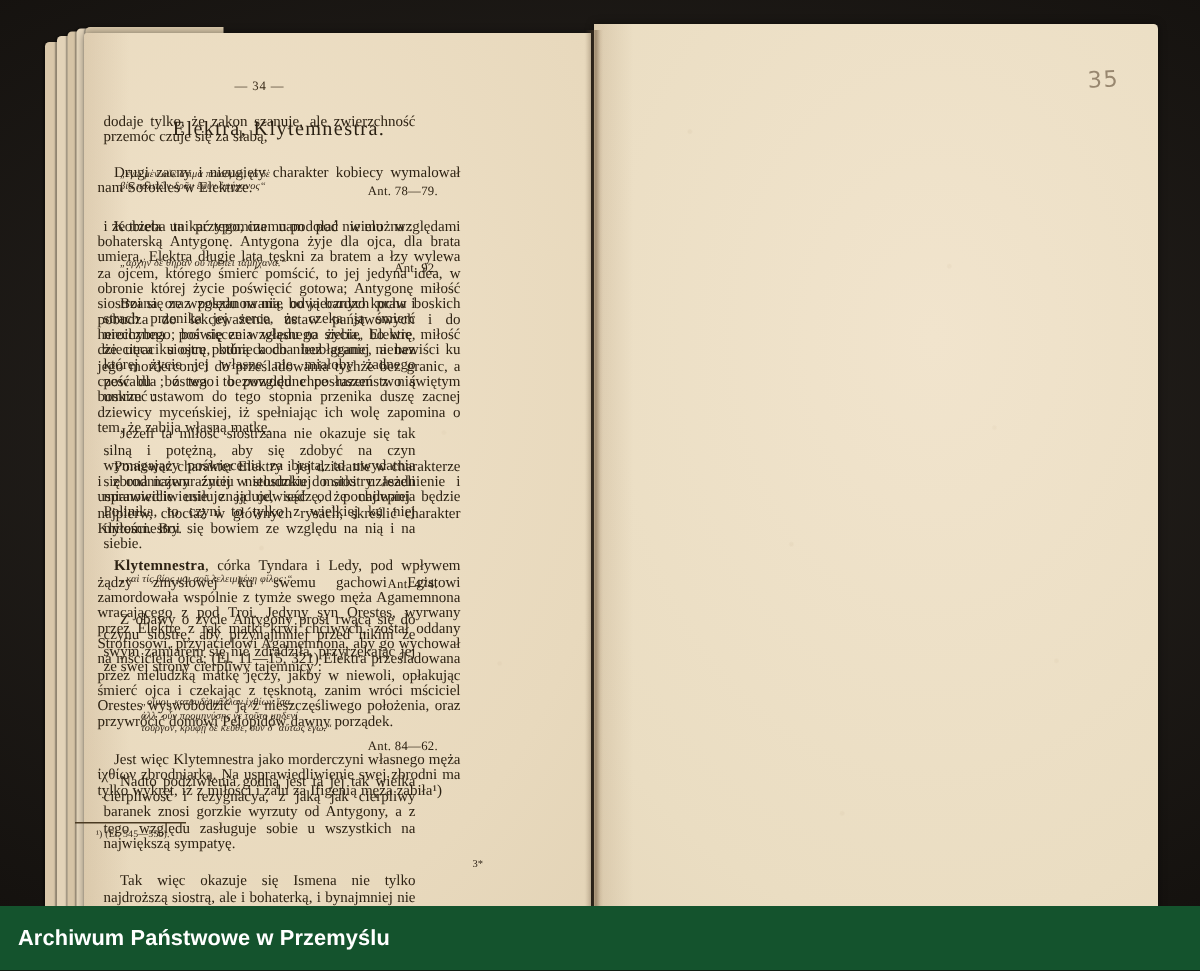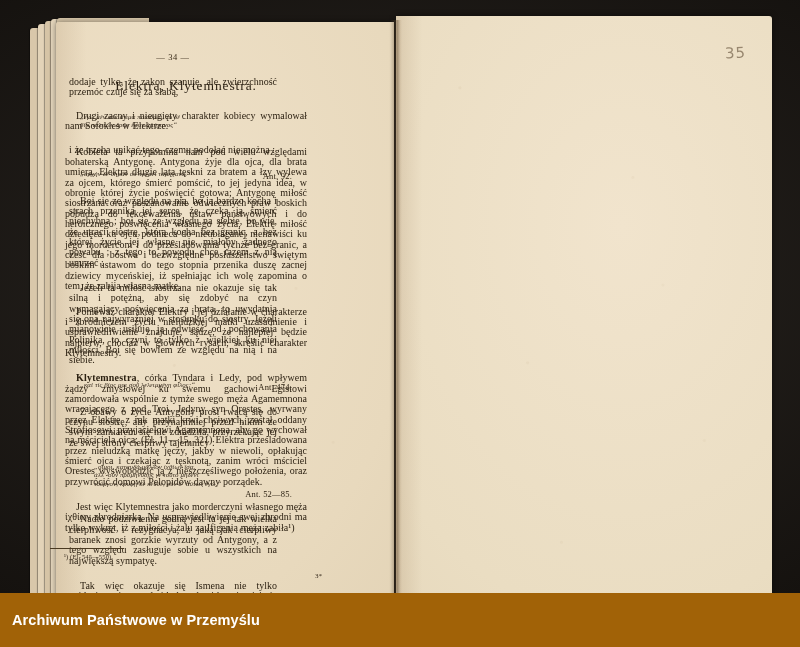--- a/index.html
+++ b/index.html
@@ -223,22 +223,22 @@
     transform: rotate(-3deg);
     letter-spacing: 1px;
   }
 
   
   #watermark {
     position: absolute;
     left: 0;
     bottom: 0;
     width: 800px;
-    height: 54px;
-    background: #a16207;
+    height: 43px;
+    background: #14532d;
     display: flex;
     align-items: center;
   }
   #watermark .wm-text {
     color: #ffffff;
     font-family: "Liberation Sans", sans-serif;
     font-size: 14.5px;
     font-weight: bold;
     padding-left: 12px;
     letter-spacing: .1px;
@@ -273,20 +273,21 @@
   <div class="txtcol" id="left-col">
 
     <div class="folio">— 34 —</div>
 
     <p class="body noind">dodaje tylko, że zakon szanuje, ale zwierzchność przemóc czuje się za słabą,</p>
 
     <div class="greek">
       <div>„ἐγὼ μὲν οὐκ ἄτιμα ποιοῦμαι, τὸ δὲ</div>
       <div>βίᾳ πολιτῶν δρᾶν ἔφυν ἀμήχανος“</div>
     </div>
+    <div class="cite">Ant. 78—79.</div>
 
     <p class="body noind">i że trzeba unikać tego, czemu podołać nie można :</p>
 
     <div class="greek">
       <div>„ἀρχὴν δὲ θηρᾶν οὐ πρέπει τἀμήχανα.“</div>
     </div>
     <div class="cite">Ant. 92.</div>
 
     <p class="body">Boi się ze względu na nią, bo ją bardzo kocha i strach przenika jej serce, że czeka ją śmierć niechybna ; boi się ze względu na siebie, bo wie, że utraci siostrę, którą kocha bez granic, a bez której życie jej własne nie miałoby żadnego powabu ; z tego to powodu chce razem z nią umrzeć :</p>
 
@@ -297,21 +298,21 @@
     </div>
     <div class="cite">Ant. 474.</div>
 
     <p class="body">Z obawy o życie Antygony prosi rwącą się do czynu siostrę, aby przynajmniej przed nikim ze swym zamiarem się nie zdradziła, przyrzekając jej ze swej strony cierpliwy tajemnicy :</p>
 
     <div class="greek c">
       <div>„οἴμοι, καταυδὰ μᾶλλον ἰχθίων ἴσα.</div>
       <div>ἀλλ᾽ οὖν προμηνύσῃς γε τοῦτο μηδενί</div>
       <div>τοὔργον, κρυφῇ δὲ κεῦθε, σὺν δ᾽ αὔτως ἐγώ.“</div>
     </div>
-    <div class="cite below">Ant. 52—85.</div>
+    <div class="cite below">Ant. 84—62.</div>
 
     <p class="body">Nadto podziwienia godną jest ta jej tak wielka cierpliwość i rezygnacya, z jaką jak cierpliwy baranek znosi gorzkie wyrzuty od Antygony, a z tego względu zasługuje sobie u wszystkich na największą sympatyę.</p>
 
     <p class="body">Tak więc okazuje się Ismena nie tylko najdroższą siostrą, ale i bohaterką, i bynajmniej nie możemy powiedzieć, żeby nie była zdolną do wyższej idei, jeżeli dla siostry chce życie poświęcić, a z tego powodu nie zasłużyła sobie u Antygony na tak gorzkie i pełne sarkazmu wyrzuty.</p>
 
 
     <div class="ornament">
       <div class="orn-glyph">❧</div>
       <div class="orn-rule"></div>
     </div>

